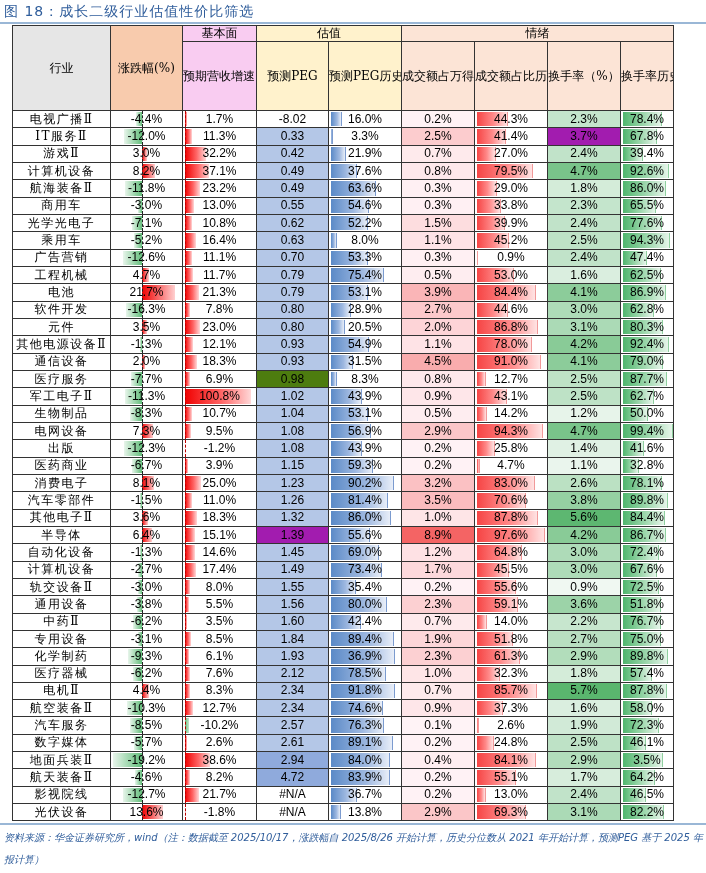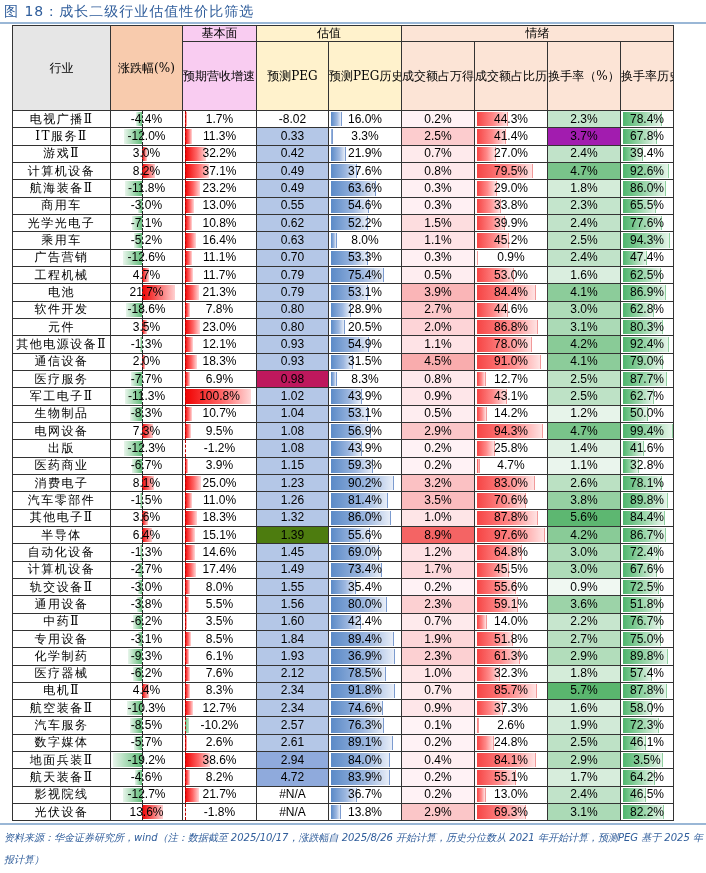--- a/index.html
+++ b/index.html
@@ -212,21 +212,21 @@
         <td class="rev"><span class="axis"></span><span class="bar bar-left-red" style="width:13.946428571428573px"></span><span class="v">21.3%</span></td>
         <td class="peg" style="background: rgb(180, 199, 231);"><span class="v">0.79</span></td>
         <td class="pegp"><span class="bar bar-blue" style="width:37.17px"></span><span class="v">53.1%</span></td>
         <td class="ts" style="background: rgb(250, 181, 183);"><span class="v">3.9%</span></td>
         <td class="tsp"><span class="bar bar-red2" style="width:59.080000000000005px"></span><span class="v">84.4%</span></td>
         <td class="tr" style="background: rgb(140, 204, 154);"><span class="v">4.1%</span></td>
         <td class="trp"><span class="bar bar-green2" style="width:43.45px"></span><span class="v">86.9%</span></td>
       </tr>
       <tr class="row">
         <td class="ind"><span class="v">软件开发</span></td>
-        <td class="chg"><span class="axis"></span><span class="neg" style="right:56%;width:16.200000000000003px"></span><span class="v">-18.6%</span></td>
+        <td class="chg"><span class="axis"></span><span class="neg" style="right:56%;width:16.200000000000003px"></span><span class="v">-16.3%</span></td>
         <td class="rev"><span class="axis"></span><span class="bar bar-left-red" style="width:5.107142857142858px"></span><span class="v">7.8%</span></td>
         <td class="peg" style="background: rgb(180, 199, 231);"><span class="v">0.80</span></td>
         <td class="pegp"><span class="bar bar-blue" style="width:20.229999999999997px"></span><span class="v">28.9%</span></td>
         <td class="ts" style="background: rgb(252, 201, 203);"><span class="v">2.7%</span></td>
         <td class="tsp"><span class="bar bar-red2" style="width:31.22px"></span><span class="v">44.6%</span></td>
         <td class="tr" style="background: rgb(174, 219, 184);"><span class="v">3.0%</span></td>
         <td class="trp"><span class="bar bar-green2" style="width:31.4px"></span><span class="v">62.8%</span></td>
       </tr>
       <tr class="row">
         <td class="ind"><span class="v">元件</span></td>
@@ -258,21 +258,21 @@
         <td class="pegp"><span class="bar bar-blue" style="width:22.05px"></span><span class="v">31.5%</span></td>
         <td class="ts" style="background: rgb(249, 172, 173);"><span class="v">4.5%</span></td>
         <td class="tsp"><span class="bar bar-red2" style="width:63.7px"></span><span class="v">91.0%</span></td>
         <td class="tr" style="background: rgb(140, 204, 154);"><span class="v">4.1%</span></td>
         <td class="trp"><span class="bar bar-green2" style="width:39.5px"></span><span class="v">79.0%</span></td>
       </tr>
       <tr class="row">
         <td class="ind"><span class="v">医疗服务</span></td>
         <td class="chg"><span class="axis"></span><span class="neg" style="right:56%;width:11.55px"></span><span class="v">-7.7%</span></td>
         <td class="rev"><span class="axis"></span><span class="bar bar-left-red" style="width:4.517857142857143px"></span><span class="v">6.9%</span></td>
-        <td class="peg" style="background: #be185d;"><span class="v">0.98</span></td>
+        <td class="peg" style="background: #4d7c0f;"><span class="v">0.98</span></td>
         <td class="pegp"><span class="bar bar-blue" style="width:5.8100000000000005px"></span><span class="v">8.3%</span></td>
         <td class="ts" style="background: rgb(254, 232, 235);"><span class="v">0.8%</span></td>
         <td class="tsp"><span class="bar bar-red2" style="width:8.89px"></span><span class="v">12.7%</span></td>
         <td class="tr" style="background: rgb(190, 226, 198);"><span class="v">2.5%</span></td>
         <td class="trp"><span class="bar bar-green2" style="width:43.85px"></span><span class="v">87.7%</span></td>
       </tr>
       <tr class="row">
         <td class="ind"><span class="v">军工电子Ⅱ</span></td>
         <td class="chg"><span class="axis"></span><span class="neg" style="right:56%;width:16.950000000000003px"></span><span class="v">-11.3%</span></td>
         <td class="rev"><span class="axis"></span><span class="bar bar-left-red" style="width:66px"></span><span class="v">100.8%</span></td>
@@ -357,21 +357,21 @@
         <td class="pegp"><span class="bar bar-blue" style="width:60.199999999999996px"></span><span class="v">86.0%</span></td>
         <td class="ts" style="background: rgb(254, 229, 231);"><span class="v">1.0%</span></td>
         <td class="tsp"><span class="bar bar-red2" style="width:61.46px"></span><span class="v">87.8%</span></td>
         <td class="tr" style="background: rgb(93, 183, 113);"><span class="v">5.6%</span></td>
         <td class="trp"><span class="bar bar-green2" style="width:42.2px"></span><span class="v">84.4%</span></td>
       </tr>
       <tr class="row">
         <td class="ind"><span class="v">半导体</span></td>
         <td class="chg"><span class="axis"></span><span class="pos" style="left:44%;width:9.600000000000001px"></span><span class="v">6.4%</span></td>
         <td class="rev"><span class="axis"></span><span class="bar bar-left-red" style="width:9.886904761904761px"></span><span class="v">15.1%</span></td>
-        <td class="peg" style="background: #4d7c0f; margin-top: 43px;"><span class="v">1.39</span></td>
+        <td class="peg" style="background: #a21caf; margin-top: 43px;"><span class="v">1.39</span></td>
         <td class="pegp"><span class="bar bar-blue" style="width:38.92px"></span><span class="v">55.6%</span></td>
         <td class="ts" style="background: rgb(244, 100, 100);"><span class="v">8.9%</span></td>
         <td class="tsp"><span class="bar bar-red2" style="width:68.32px"></span><span class="v">97.6%</span></td>
         <td class="tr" style="background: rgb(137, 203, 151);"><span class="v">4.2%</span></td>
         <td class="trp"><span class="bar bar-green2" style="width:43.35px"></span><span class="v">86.7%</span></td>
       </tr>
       <tr class="row">
         <td class="ind"><span class="v">自动化设备</span></td>
         <td class="chg"><span class="axis"></span><span class="neg" style="right:56%;width:1.9500000000000002px"></span><span class="v">-1.3%</span></td>
         <td class="rev"><span class="axis"></span><span class="bar bar-left-red" style="width:9.55952380952381px"></span><span class="v">14.6%</span></td>

